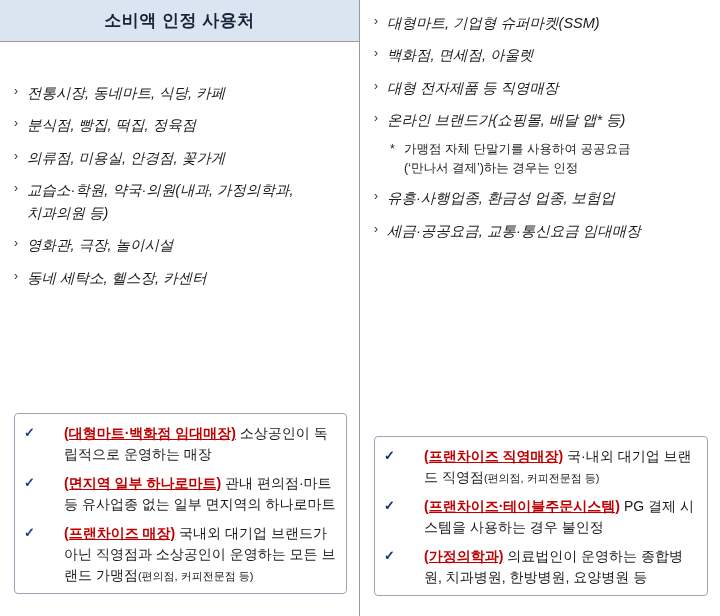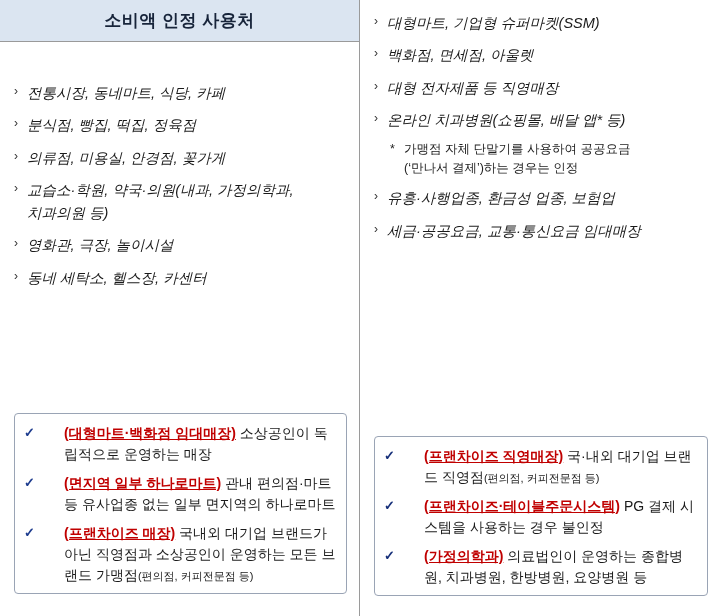--- a/index.html
+++ b/index.html
@@ -201,21 +201,21 @@
       <div class="item">
         <span class="bullet">›</span>
         <span class="item-text">백화점, 면세점, 아울렛</span>
       </div>
       <div class="item">
         <span class="bullet">›</span>
         <span class="item-text">대형 전자제품 등 직영매장</span>
       </div>
       <div class="item">
         <span class="bullet">›</span>
-        <span class="item-text">온라인 치과병원(쇼핑몰, 배달 앱* 등)</span>
+        <span class="item-text">온라인 브랜드가(쇼핑몰, 배달 앱* 등)</span>
       </div>
 
       <div class="note">
         <span class="note-star">*</span>
         <span class="note-text">가맹점  자체  단말기를 사용하여  공공요금
 (‘만나서  결제’)하는 경우는 인정</span>
       </div>
 
       <div class="item">
         <span class="bullet">›</span>

